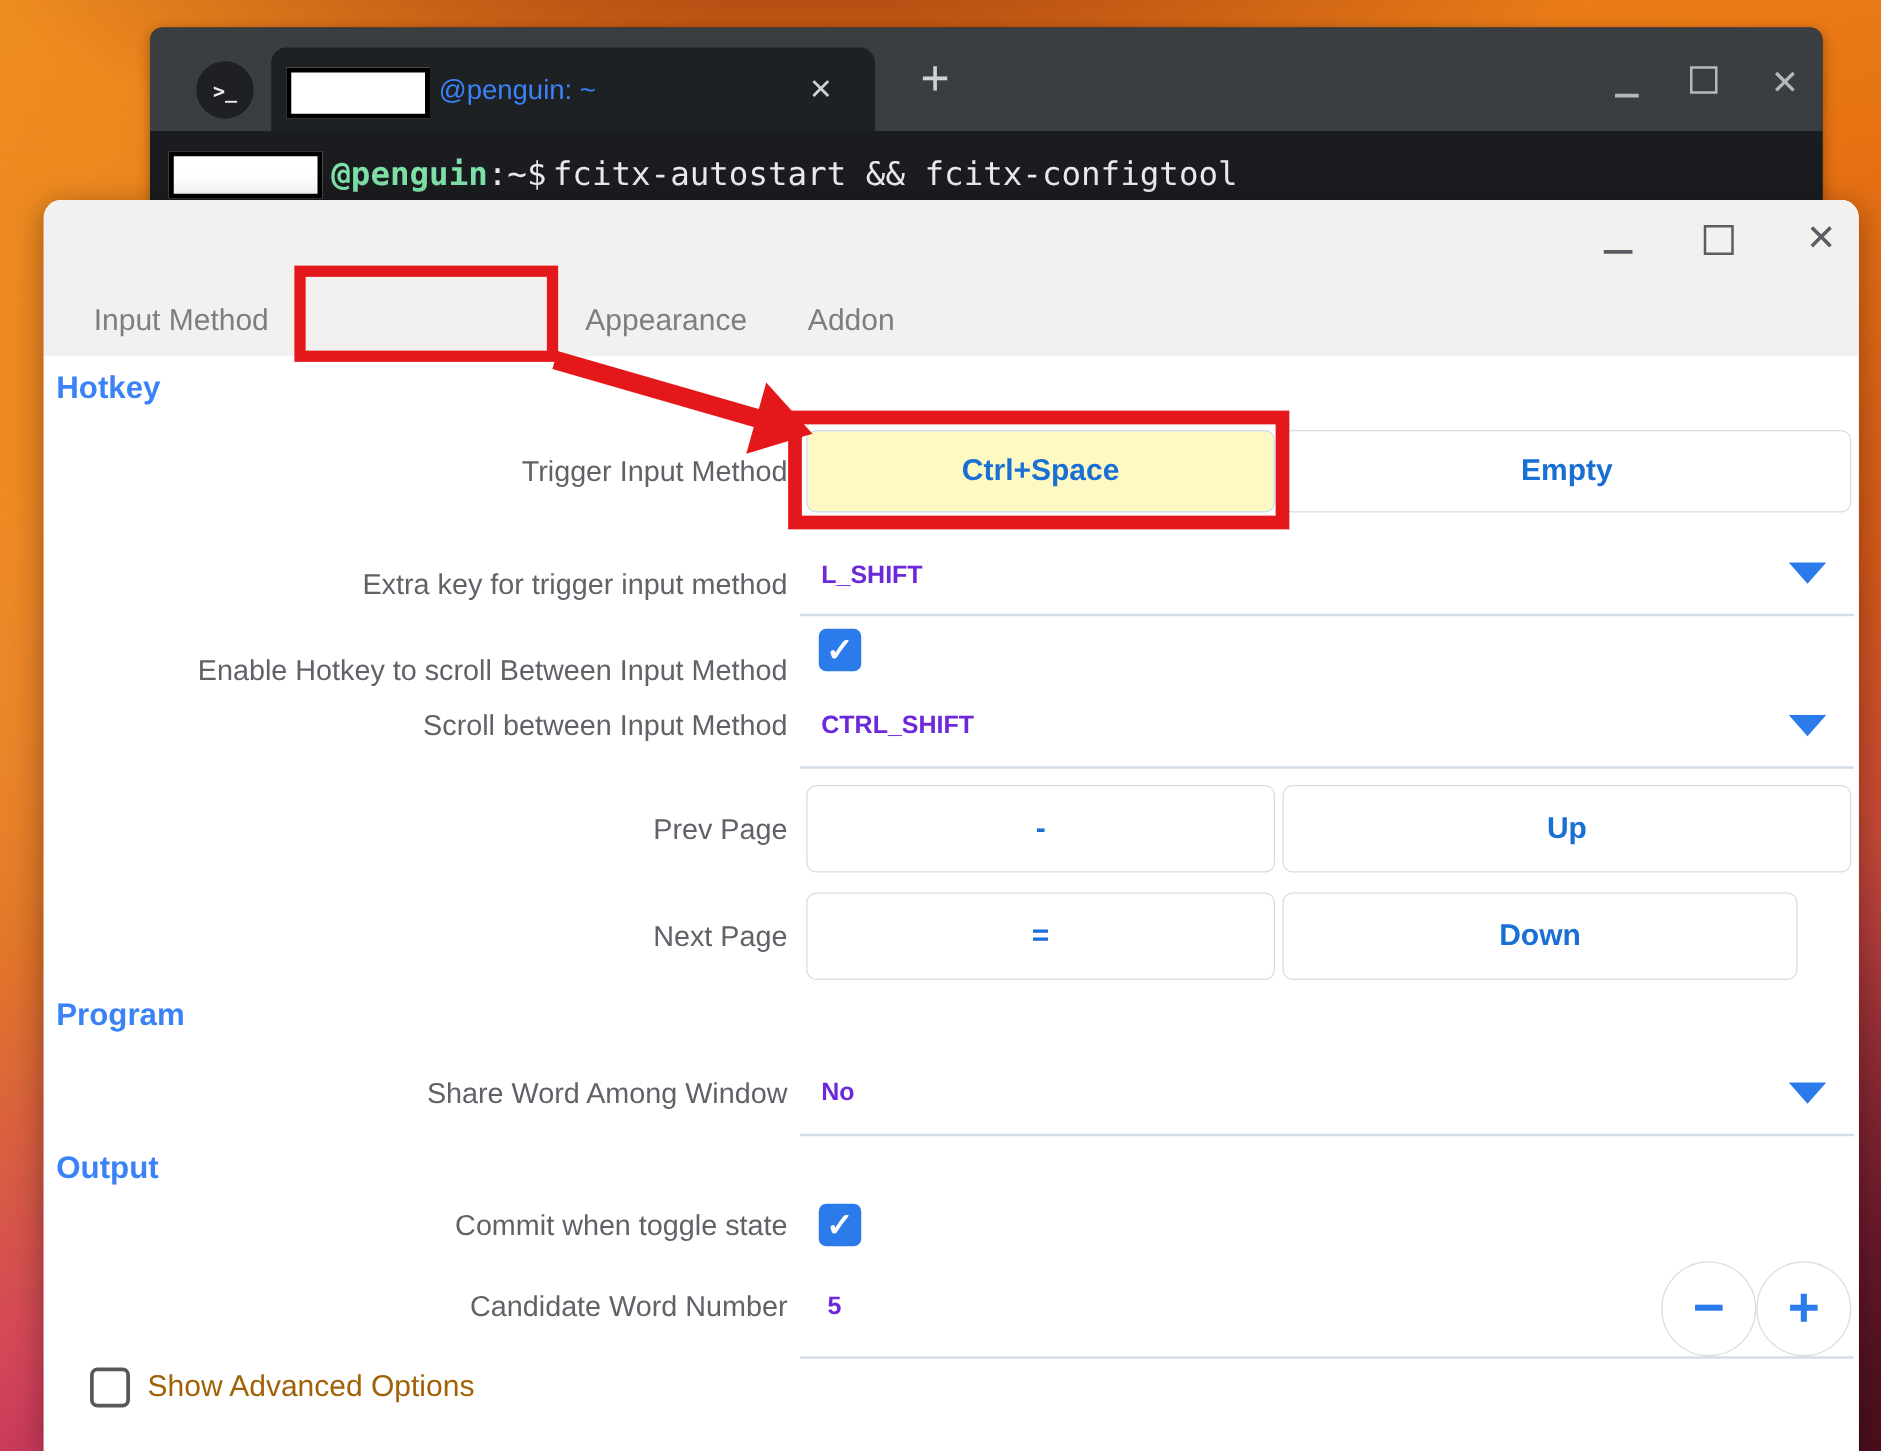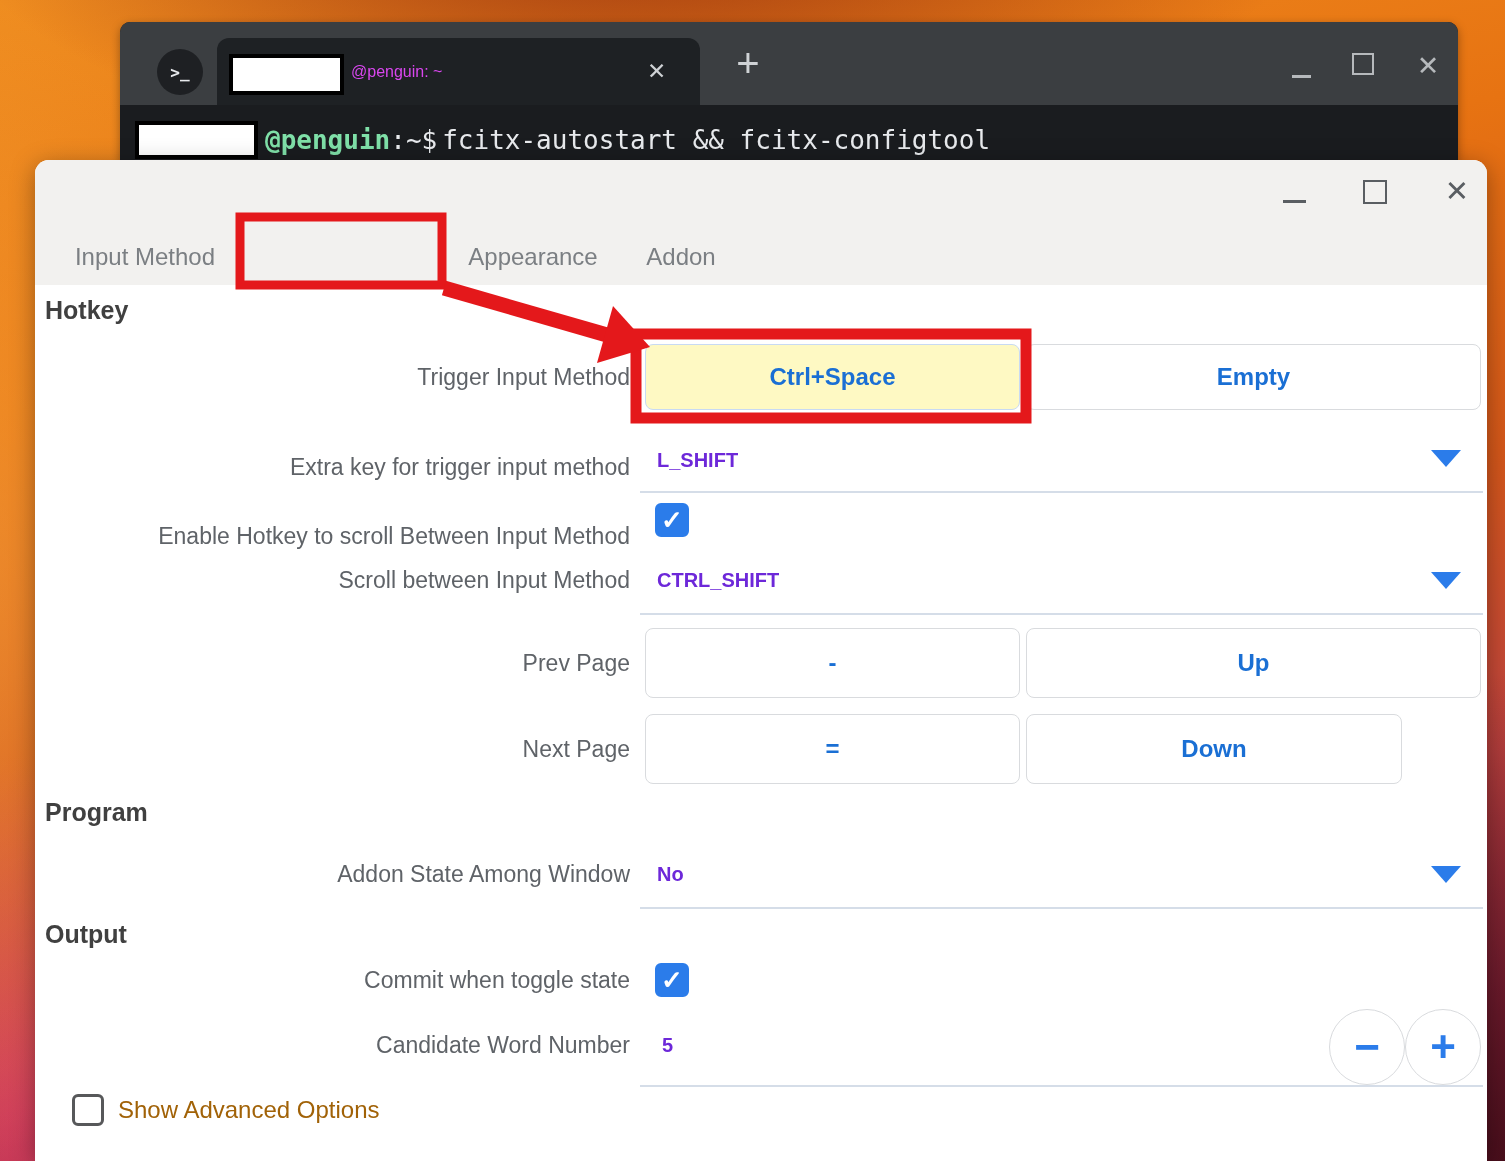--- a/index.html
+++ b/index.html
@@ -25,21 +25,21 @@
     background:#3b3e41; border-radius:10px 10px 0 0; }
   .term-app-icon { position:absolute; left:37px; top:27px; width:46px; height:46px;
     border-radius:50%; background:#1e2023; color:#e8eaed;
     font-family:"DejaVu Sans Mono", monospace; font-size:16px; font-weight:bold;
     display:flex; align-items:center; justify-content:center; }
   .term-tab { position:absolute; left:97px; top:16px; width:483px; height:67px;
     background:#1e2124; border-radius:12px 12px 0 0; }
   .redact { background:#fff; border:4px solid #000; }
   .term-tab .redact { position:absolute; left:12px; top:16px; width:115px; height:41px; }
   .term-tab-title { position:absolute; left:134px; top:0; height:67px; line-height:67px;
-    color:#d946ef; font-size:16px; white-space:nowrap; }
+    color:#3b82f6; font-size:22px; white-space:nowrap; }
   .term-tab-close { position:absolute; left:430px; top:0; height:67px; line-height:67px;
     color:#cfd2d5; font-size:23px; cursor:default; }
   .term-newtab { position:absolute; left:608px; top:14px; width:40px; height:54px;
     color:#cfd2d5; font-size:40px; font-weight:300; line-height:54px; text-align:center; }
   .term-min { position:absolute; left:1172px; top:53px; width:19px; height:3px; background:#b6b9bc; }
   .term-max { position:absolute; left:1232px; top:31px; width:22px; height:22px;
     border:2.5px solid #b6b9bc; }
   .term-close { position:absolute; left:1293px; top:29px; width:30px; height:30px;
     color:#b6b9bc; font-size:27px; line-height:30px; text-align:center; }
   .term-body { position:absolute; left:0; top:83px; width:100%; height:57px; background:#1a1c1f; }
@@ -62,21 +62,21 @@
   .tab { position:absolute; top:80px; height:34px; line-height:34px; font-size:24px;
     color:#7b7f83; text-align:center; white-space:nowrap; }
   .tab-input   { left:30px;  width:160px; }
   .tab-global  { left:220px; top:69px; width:179px; height:45px; line-height:43px;
     background:linear-gradient(#fcfcfb,#f5f5f3); border:1px solid #c3c3c1; border-radius:4px;
     color:#3a3d40; }
   .tab-appearance { left:426px; width:144px; }
   .tab-addon   { left:604px; width:84px; }
 
   .cfg-content { position:absolute; left:0; top:125px; width:100%; height:876px; background:#fff; }
-  .sec-head { position:absolute; left:10px; font-size:25px; font-weight:bold; color:#404040; }
+  .sec-head { position:absolute; left:10px; font-size:25px; font-weight:bold; color:#3b82f6; }
   .row-label { position:absolute; left:0; width:595px; text-align:right;
     color:#5f6368; font-size:23px; white-space:nowrap; }
   .key-btn { position:absolute; background:#fff; border:1.5px solid #d9dbde; border-radius:8px;
     color:#1a6fd4; font-weight:bold; font-size:24px;
     display:flex; align-items:center; justify-content:center; }
   .key-btn.active { background:#fef9c3; border-color:#c8daf3; }
   .combo-value { position:absolute; color:#6d28d9; font-weight:bold; font-size:20px; white-space:nowrap; }
   .combo-underline { position:absolute; left:605px; width:843px; height:2px; background:#d5dde8; }
   .dd-arrow { position:absolute; left:1396px; width:0; height:0;
     border-left:15px solid transparent; border-right:15px solid transparent;
@@ -158,25 +158,25 @@
       <div class="combo-value" style="left:622px; top:265px; height:61px; line-height:61px;">CTRL_SHIFT</div>
       <div class="dd-arrow" style="top:287px"></div>
       <div class="combo-underline" style="top:328px"></div>
 
       <div class="row-label" style="top:343px; height:70px; line-height:70px;">Prev Page</div>
       <div class="key-btn" style="left:610px; top:343px; width:375px; height:70px;">-</div>
       <div class="key-btn" style="left:991px; top:343px; width:455px; height:70px;">Up</div>
 
       <div class="row-label" style="top:429px; height:70px; line-height:70px;">Next Page</div>
       <div class="key-btn" style="left:610px; top:429px; width:375px; height:70px;">=</div>
-      <div class="key-btn" style="left:991px; top:429px; width:376px; height:70px;">Down</div>
+      <div class="key-btn" style="left:991px; top:429px; width:412px; height:70px;">Down</div>
 
       <div class="sec-head" style="top:513px">Program</div>
 
-      <div class="row-label" style="top:559px; height:61px; line-height:61px;">Addon State Among Window</div>
+      <div class="row-label" style="top:559px; height:61px; line-height:61px;">Share Word Among Window</div>
       <div class="combo-value" style="left:622px; top:559px; height:61px; line-height:61px;">No</div>
       <div class="dd-arrow" style="top:581px"></div>
       <div class="combo-underline" style="top:622px"></div>
 
       <div class="sec-head" style="top:635px">Output</div>
 
       <div class="row-label" style="top:678px; height:34px; line-height:34px;">Commit when toggle state</div>
       <div class="checkbox checked" style="left:620px; top:678px;">
         <span class="check-glyph">✓</span>
       </div>

